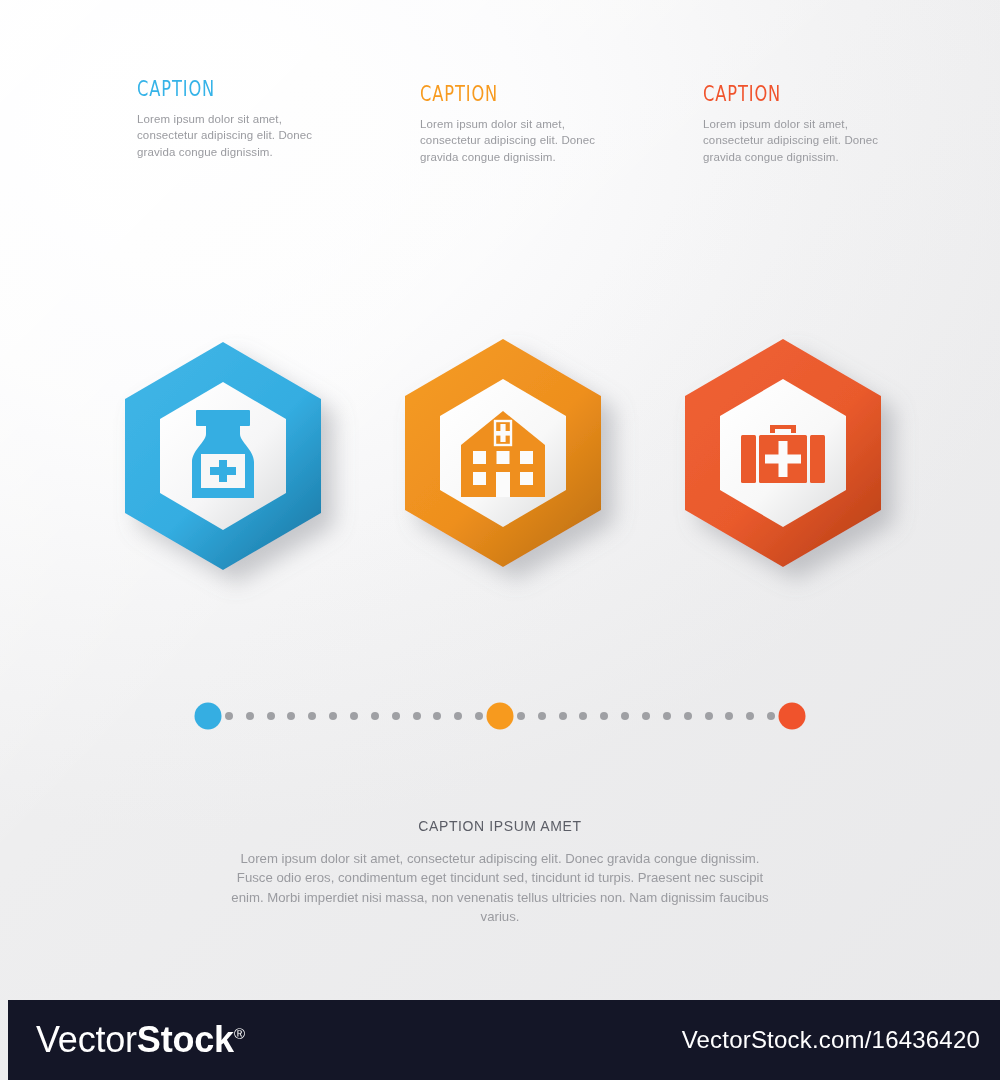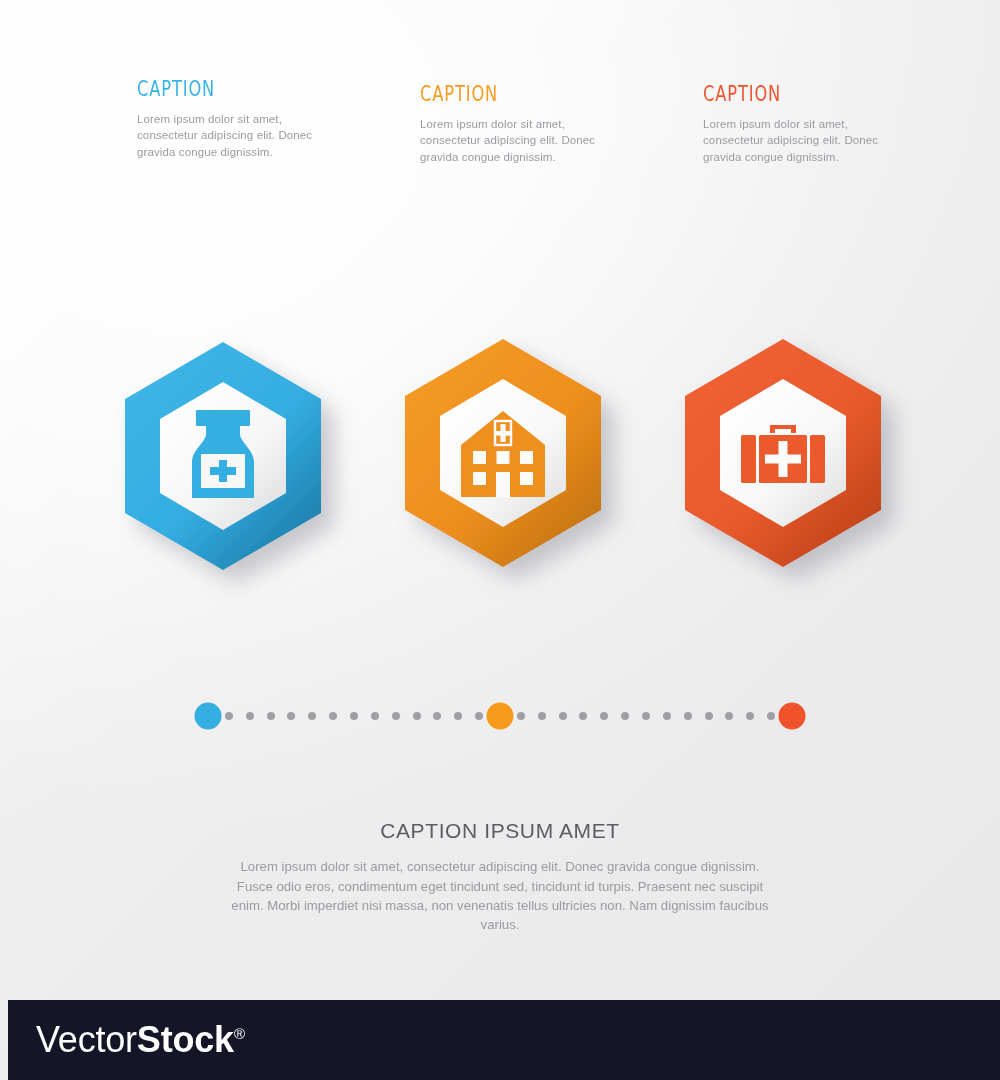--- a/index.html
+++ b/index.html
@@ -65,21 +65,21 @@
   
   .timeline { position:absolute; left:0; top:700px; width:1000px; height:32px; }
   .tl-track { position:absolute; left:208px; top:0; width:584px; height:32px; }
   .tl-dot { position:absolute; border-radius:50%; top:50%; transform:translate(-50%,-50%); }
   .tl-big { width:27px; height:27px; }
   .tl-small { width:8px; height:8px; background:#9fa0a4; }
 
   
   .foot { position:absolute; left:0; top:818px; width:1000px; text-align:center; }
   .foot-title {
-    font-size:21px;
+    font-size:14px;
     color:#5b5d66;
     letter-spacing:0.6px;
     font-weight:400;
     line-height:1.2;
   }
   .foot-body {
     margin:14px auto 0;
     width:548px;
     font-size:13.2px;
     line-height:1.47;
@@ -284,15 +284,16 @@
       <div class="foot-title">CAPTION IPSUM AMET</div>
       <div class="foot-body">Lorem ipsum dolor sit amet, consectetur adipiscing elit. Donec gravida congue dignissim. Fusce odio eros, condimentum eget tincidunt sed, tincidunt id turpis. Praesent nec suscipit enim. Morbi imperdiet nisi massa, non venenatis tellus ultricies non. Nam dignissim faucibus varius.</div>
     </div>
 
   </div>
 
   <div class="vsbar">
     <div class="vs-logo">
       <span class="vs-light">Vector</span><span class="vs-bold">Stock</span><span class="vs-reg">®</span>
     </div>
+    <div class="vs-url">VectorStock.com/16436420</div>
   </div>
 
 </div>
 
 </body></html>

